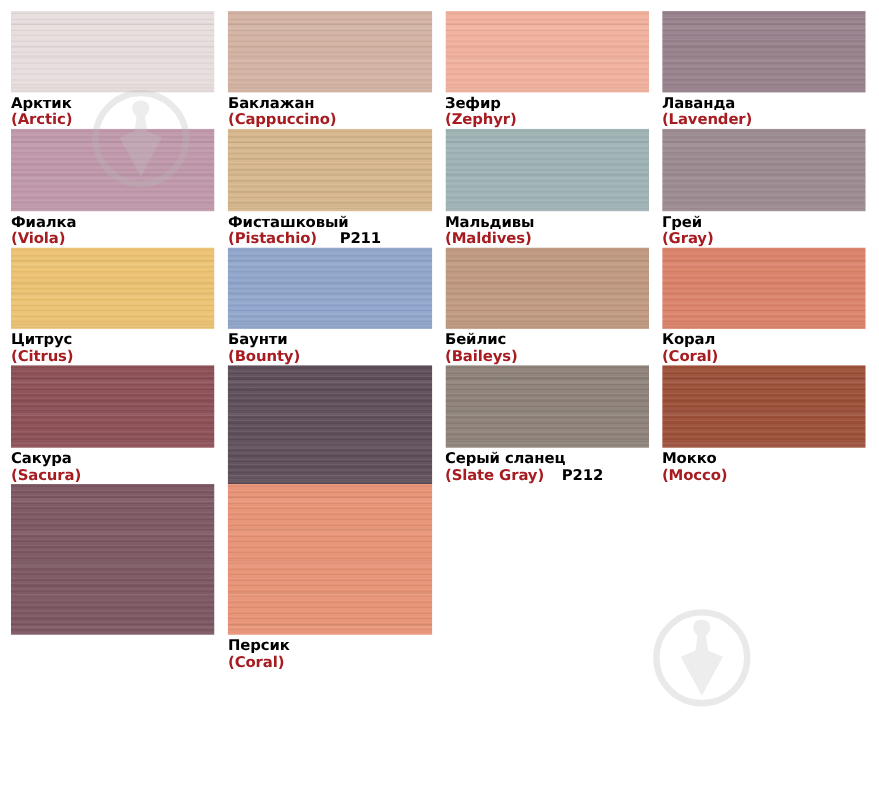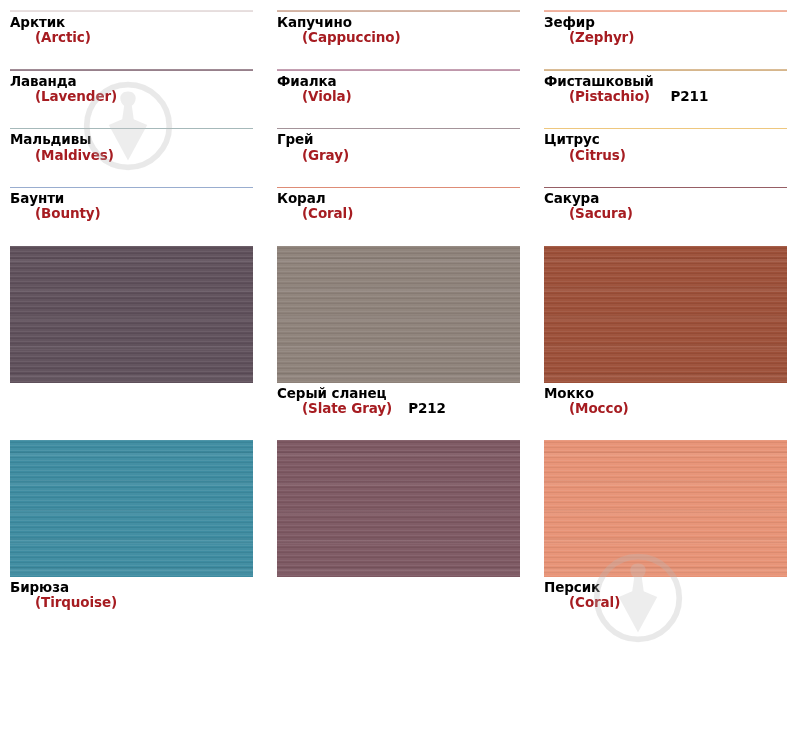--- a/index.html
+++ b/index.html
@@ -23,27 +23,26 @@
     box-sizing: border-box;
   }
 
   .grid {
     position: absolute;
     top: 0;
     left: 0;
     width: 799px;
     height: 616px;
     display: grid;
-    grid-template-columns: repeat(3, 1fr);
+    grid-template-columns: repeat(4, 1fr);
     grid-template-rows: repeat(4, 1fr);
     column-gap: 12px;
     row-gap: 0px;
     padding: 10px 12px 6px 10px;
     box-sizing: border-box;
-    gap: 24px;
   }
 
   .cell {
     position: relative;
     display: flex;
     flex-direction: column;
     min-width: 0;
     overflow: hidden;
   }
 
@@ -97,21 +96,20 @@
     font-weight: bold;
     font-size: 13.5px;
     letter-spacing: -0.1px;
   }
 
   .label-en {
     color: #a61c21;
     font-weight: bold;
     font-size: 13.5px;
     letter-spacing: -0.1px;
-    margin-left: 25px;
   }
 
   .label-en .code-tail {
     color: #000000;
     padding-left: 16px;
   }
 
   .cell.compact .label-ru,
   .cell.compact .label-en {
     font-size: 12px;
@@ -141,21 +139,21 @@
       <div class="cell">
         <div class="swatch" style="background-color: rgb(230, 221, 221);"></div>
         <div class="labels">
           <div class="label-ru">Арктик</div>
           <div class="label-en"><span>(Arctic)</span></div>
         </div>
       </div>
       <div class="cell">
         <div class="swatch" style="background-color: rgb(210, 178, 162);"></div>
         <div class="labels">
-          <div class="label-ru">Капучино</div>
+          <div class="label-ru">Баклажан</div>
           <div class="label-en"><span>(Cappuccino)</span></div>
         </div>
       </div>
       <div class="cell">
         <div class="swatch" style="background-color: rgb(240, 176, 156);"></div>
         <div class="labels">
           <div class="label-ru">Зефир</div>
           <div class="label-en"><span>(Zephyr)</span></div>
         </div>
       </div>
@@ -202,20 +200,27 @@
         </div>
       </div>
       <div class="cell">
         <div class="swatch" style="background-color: rgb(143, 165, 203);"></div>
         <div class="labels">
           <div class="label-ru">Баунти</div>
           <div class="label-en"><span>(Bounty)</span></div>
         </div>
       </div>
       <div class="cell">
+        <div class="swatch" style="background-color: rgb(192, 152, 128);"></div>
+        <div class="labels">
+          <div class="label-ru">Бейлис</div>
+          <div class="label-en"><span>(Baileys)</span></div>
+        </div>
+      </div>
+      <div class="cell">
         <div class="swatch" style="background-color: rgb(219, 129, 105);"></div>
         <div class="labels">
           <div class="label-ru">Корал</div>
           <div class="label-en"><span>(Coral)</span></div>
         </div>
       </div>
       <div class="cell">
         <div class="swatch" style="background-color: rgb(140, 79, 86);"></div>
         <div class="labels">
           <div class="label-ru">Сакура</div>
@@ -230,27 +235,20 @@
         <div class="labels">
           <div class="label-ru">Серый сланец</div>
           <div class="label-en"><span>(Slate Gray)</span><span class="code-tail">P212</span></div>
         </div>
       </div>
       <div class="cell">
         <div class="swatch" style="background-color: rgb(156, 79, 56);"></div>
         <div class="labels">
           <div class="label-ru">Мокко</div>
           <div class="label-en"><span>(Mocco)</span></div>
-        </div>
-      </div>
-      <div class="cell">
-        <div class="swatch" style="background-color: rgb(61, 139, 160);"></div>
-        <div class="labels">
-          <div class="label-ru">Бирюза</div>
-          <div class="label-en"><span>(Tirquoise)</span></div>
         </div>
       </div>
       <div class="cell compact">
         <div class="swatch" style="background-color: rgb(124, 87, 97);"></div>
       </div>
       <div class="cell">
         <div class="swatch" style="background-color: rgb(231, 146, 117);"></div>
         <div class="labels">
           <div class="label-ru">Персик</div>
           <div class="label-en"><span>(Coral)</span></div>

